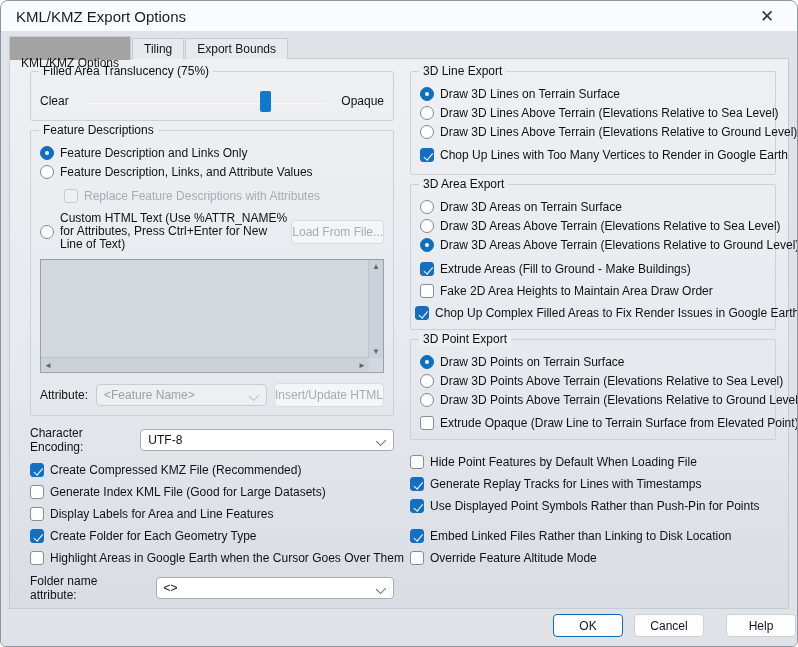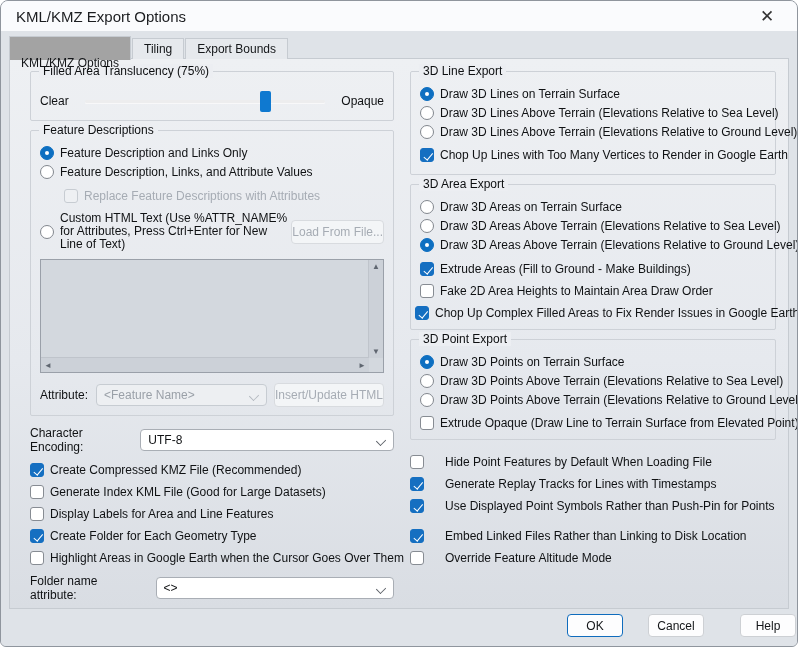--- a/index.html
+++ b/index.html
@@ -53,26 +53,26 @@
   .attr-row{display:flex;align-items:center;margin-top:10px;}
   .attr-row .combo{width:176px;margin-left:8px;color:#9aa0a8;}
   .attr-row .btn{width:113px;margin-left:7px;height:24px;}
   
   .enc-row{display:flex;align-items:center;margin:10px 0 8px 0;}
   .enc-row .combo{width:260px;margin-left:4px;}
   .folder-row{display:flex;align-items:center;margin-top:8px;}
   .folder-row .combo{width:240px;margin-left:9px;}
   .leftchecks .row{margin-bottom:6px;}
   .rightchecks{margin-top:14px;}
-  .rightchecks .row{margin-bottom:6px;gap:15px;}
+  .rightchecks .row{margin-bottom:6px;}
   .gap8{height:8px;}
   .outdent{margin-left:-5px;}
   
   .footer{position:absolute;left:0;right:0;bottom:0;height:39px;background:#dfe3e8;}
-  .fbtn{position:absolute;top:7px;width:56px;height:23px;box-sizing:border-box;background:#fdfdfe;border:1px solid #cdd0d4;border-radius:4px;display:flex;align-items:center;justify-content:center;color:#141619;}
+  .fbtn{position:absolute;top:7px;width:70px;height:23px;box-sizing:border-box;background:#fdfdfe;border:1px solid #cdd0d4;border-radius:4px;display:flex;align-items:center;justify-content:center;color:#141619;}
   .fbtn.ok{right:174px;border:1.5px solid #0f6cbd;}
   .fbtn.cancel{right:93px;}
   .fbtn.help{right:1px;}
 </style>
 </head>
 <body>
 
 <div class="dialog">
 
   <div class="titlebar">

